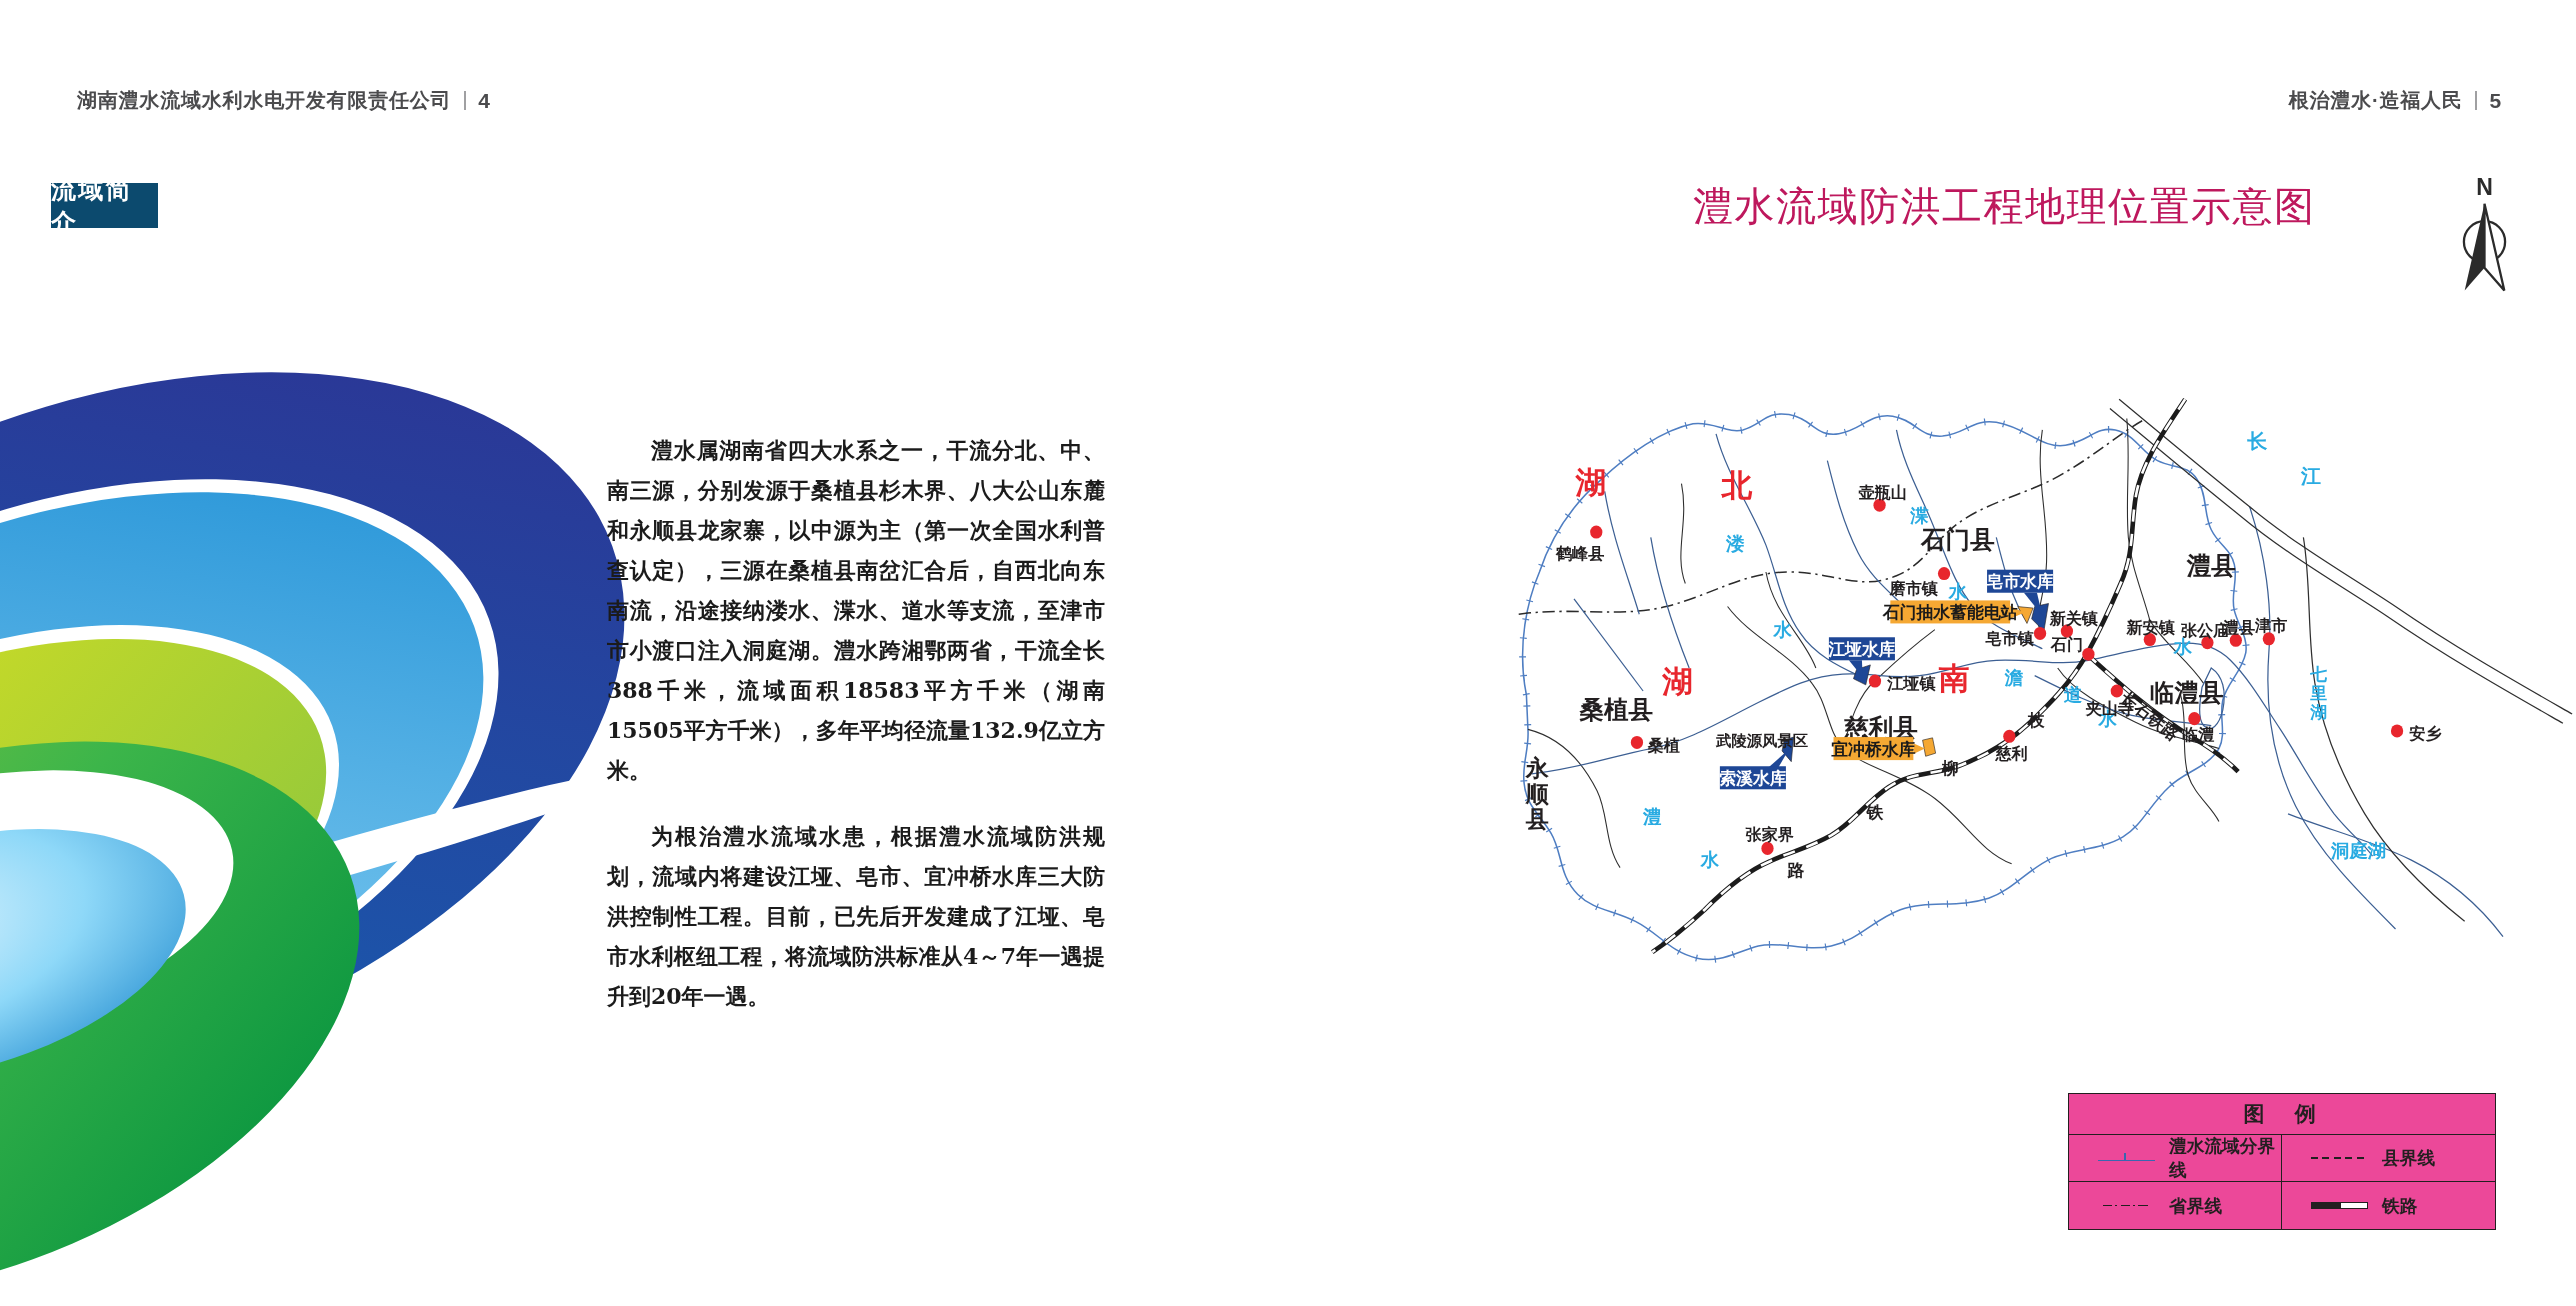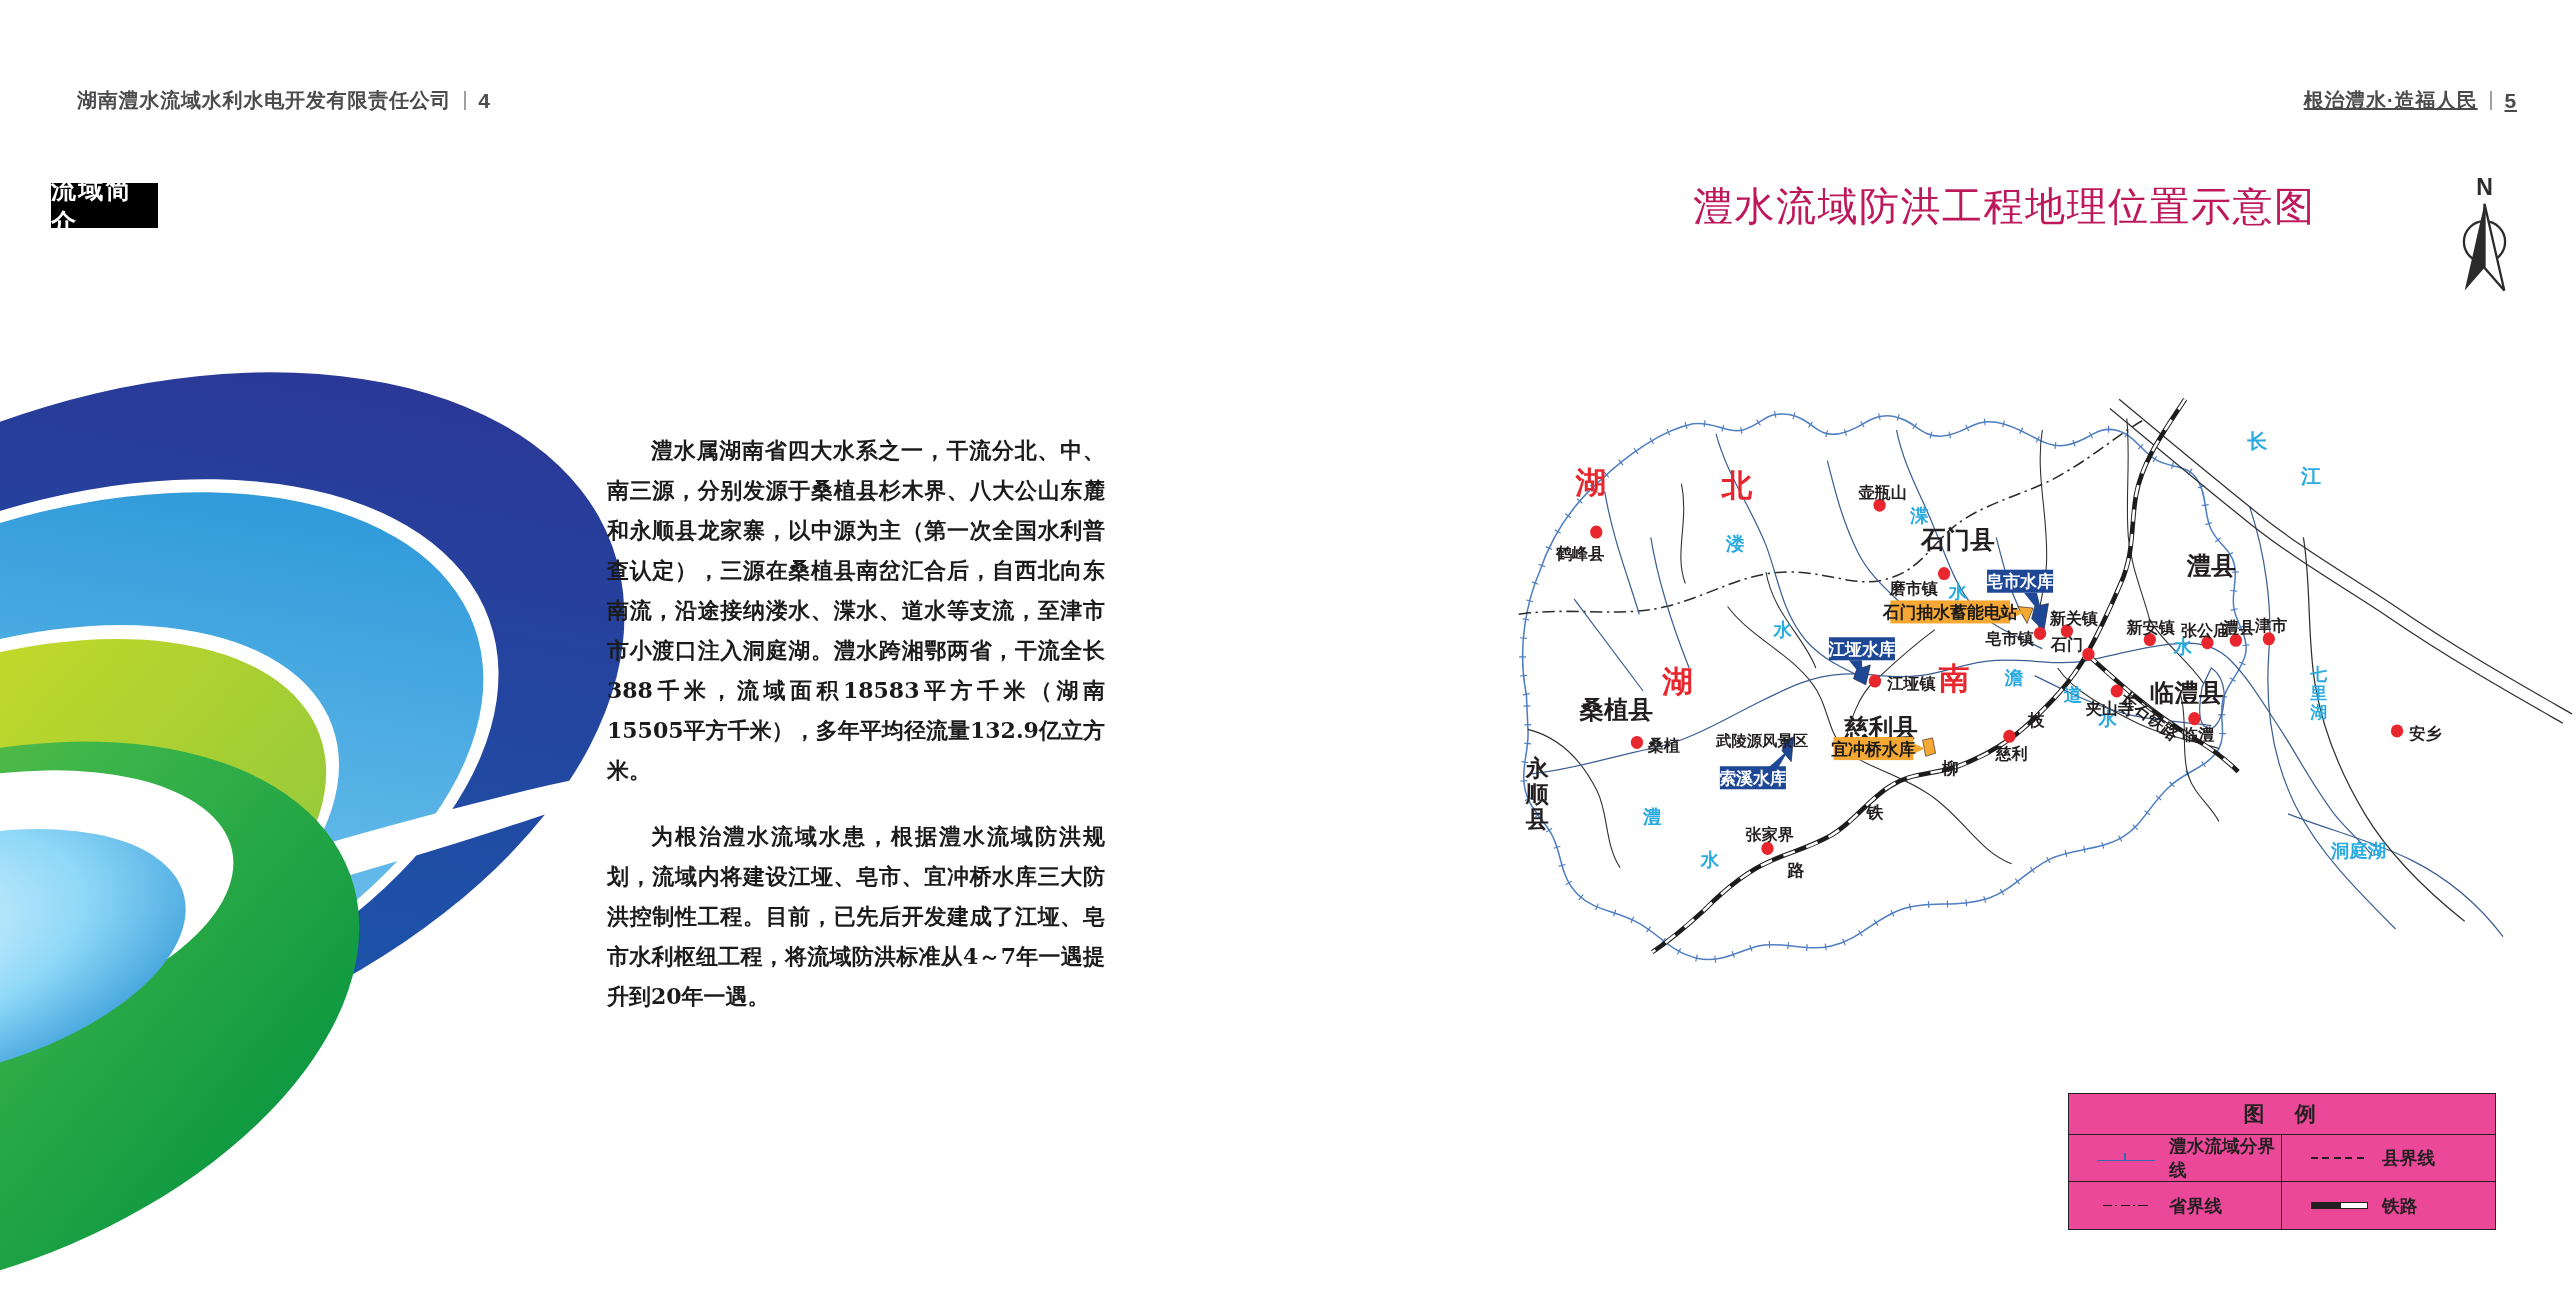--- a/index.html
+++ b/index.html
@@ -6,27 +6,27 @@
   body{
     width:2576px;height:1306px;position:relative;background:#ffffff;
     overflow:hidden;font-family:"Liberation Sans",sans-serif;
   }
   
   .page-header{
     position:absolute;top:66px;display:flex;align-items:center;gap:12.3px;
     font-weight:700;font-size:20px;color:#4b4b4d;letter-spacing:0.8px;margin-top:21px;
   }
   #header-left{left:77px;}
-  #header-right{right:59px;text-decoration:underline;}
+  #header-right{right:74px;}
   .header-divider{width:2.3px;height:18.4px;background:#a0a0a2;}
   .page-number{font-size:21px;color:#4b4b4d;}
   
   #section-title-box{
     position:absolute;left:51px;top:183px;width:107px;height:45px;
-    background:#000000;color:#ffffff;display:flex;align-items:center;justify-content:center;
+    background:#0c4a6e;color:#ffffff;display:flex;align-items:center;justify-content:center;
     font-size:25px;font-weight:700;letter-spacing:2.3px;
   }
   #body-text{
     position:absolute;left:607px;top:430px;width:498px;
     font-family:"DejaVu Serif","Liberation Serif",serif;
     font-weight:700;font-size:22px;line-height:40px;color:#1b1b1b;
     text-align:justify;
   }
   #body-text p{margin:0 0 26px 0;text-indent:2em;}
   #logo{position:absolute;left:0;top:369px;}

